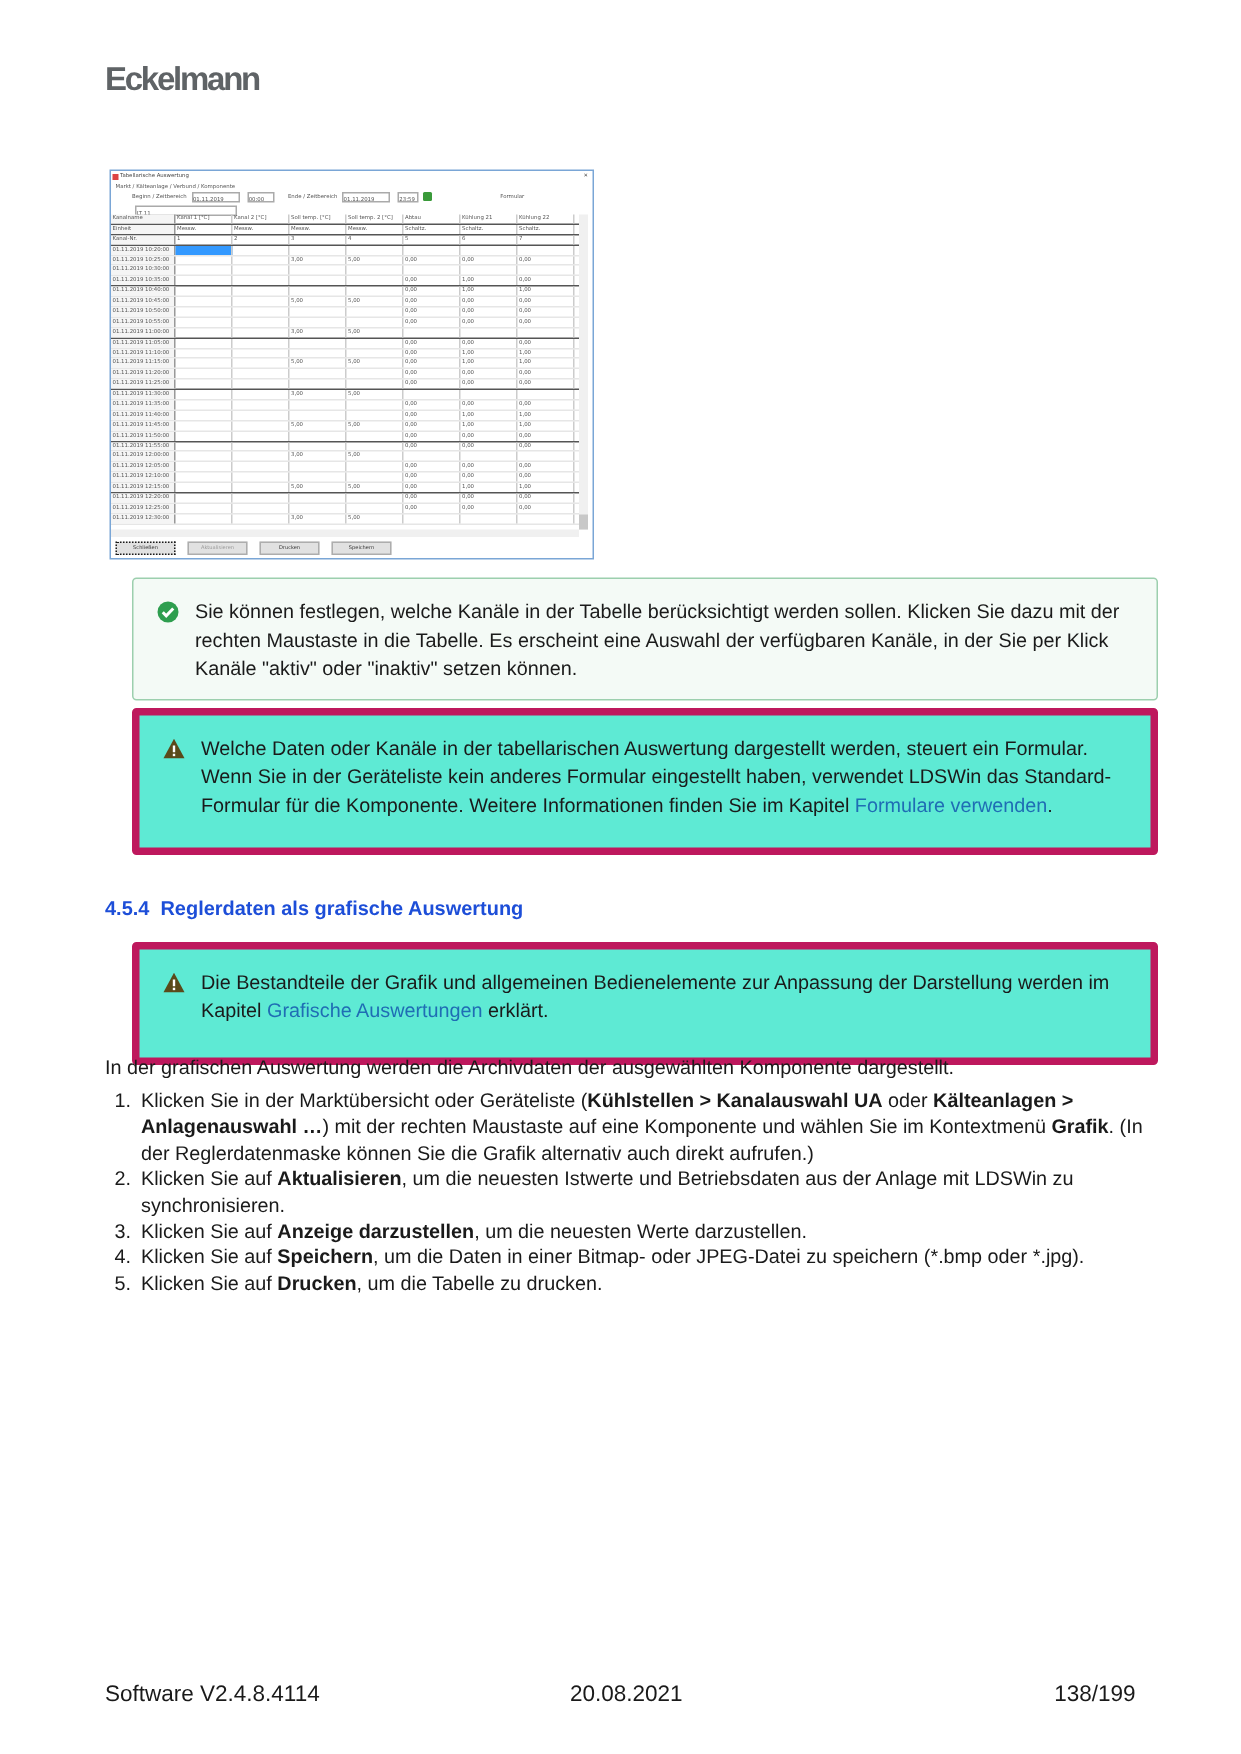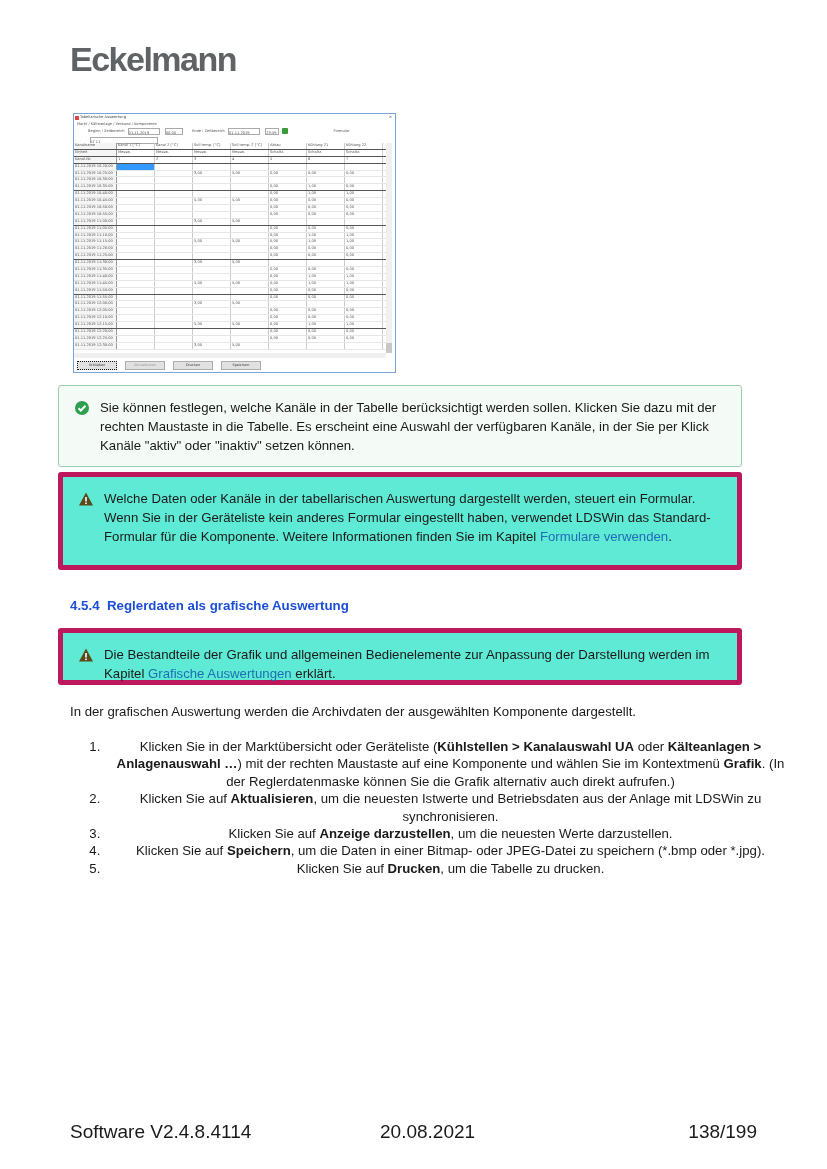--- a/index.html
+++ b/index.html
@@ -1,17 +1,17 @@
 <!DOCTYPE html>
 <html><head>
 <meta charset="utf-8">
 <style>
   html,body{margin:0;padding:0;background:#fff;}
   body{width:827px;height:1169px;position:relative;font-family:"Liberation Sans",sans-serif;color:#1a1a1a;overflow:hidden;}
-  .logo{position:absolute;left:70px;top:40px;font-family:"Liberation Sans",sans-serif;font-weight:bold;font-size:34px;letter-spacing:-1.5px;color:#5f6366;}
+  .logo{position:absolute;left:70px;top:40px;font-family:"Liberation Sans",sans-serif;font-weight:bold;font-size:22px;letter-spacing:-1.5px;color:#5f6366;}
   
   .appwin{position:absolute;left:73px;top:113px;width:321px;height:258px;border:1px solid #7aa6d6;background:#fff;font-family:"DejaVu Sans",sans-serif;font-size:3.6px;color:#555;overflow:hidden;}
   .apptitle{height:7px;line-height:7px;padding-left:6px;position:relative;color:#444;}
   .apptitle .ico{position:absolute;left:1px;top:1.5px;width:4px;height:4px;background:#d44;}
   .apptitle .close{position:absolute;right:3px;top:0;}
   .apphdr{height:6px;line-height:6px;padding-left:3px;}
   .appfilter{height:9px;line-height:9px;padding-left:14px;position:relative;}
   .fbox{display:inline-block;height:5px;border:1px solid #aaa;vertical-align:middle;margin:0 2px;background:#fff;}
   .refresh{display:inline-block;width:6px;height:6px;background:#3a9a3a;vertical-align:middle;border-radius:1px;}
   .grid{position:absolute;left:0;top:29px;width:312px;}
@@ -21,30 +21,30 @@
   .gcell.c0{width:43px;background:#f5f5f5;border-right:1px solid #999;}
   .gcell.sel{background:#3399ff;}
   .vscroll{position:absolute;right:3px;top:29px;width:6px;height:210px;background:#f0f0f0;}
   .vscroll .thumb{position:absolute;bottom:0;left:0;width:6px;height:10px;background:#c8c8c8;}
   .hscroll{position:absolute;left:0;top:239px;width:312px;height:5px;background:#f0f0f0;}
   .appbtns{position:absolute;left:3px;top:247px;display:flex;gap:8px;}
   .appbtn{width:38px;height:7px;border:1px solid #adadad;background:#e1e1e1;text-align:center;line-height:7px;font-size:3.4px;color:#333;}
   .appbtn.dis{color:#999;}
   .appbtn.focus{border:1px dotted #1a1a1a;}
   
-  .callout{position:absolute;left:58px;width:684px;border-radius:3px;box-sizing:border-box;font-size:13.2px;line-height:19px;padding:12px 14px 0 41px;}
+  .callout{position:absolute;left:88px;width:684px;border-radius:3px;box-sizing:border-box;font-size:13.2px;line-height:19px;padding:12px 14px 0 41px;}
   .callout.success{top:385px;height:82px;background:#f4faf6;border:1px solid #9ccfae;}
   .callout.warn{background:#5eead4;border:5px solid #be185d;}
   .callout .ic{position:absolute;left:15px;top:14px;width:16px;height:16px;}
   .link{color:#1f6db4;}
   h3{position:absolute;left:70px;top:598px;margin:0;font-size:13.3px;font-weight:bold;color:#1d4ed8;}
   .para{position:absolute;left:70px;top:703px;font-size:13.2px;line-height:18px;text-align:center;}
-  ol{position:absolute;left:70px;top:722px;width:690px;margin:16px;padding-left:18px;font-size:13.2px;line-height:17.4px;text-align:center;}
+  ol{position:absolute;left:70px;top:722px;width:690px;margin:3px;padding-left:18px;font-size:13.2px;line-height:17.4px;}
   ol li{padding-left:3px;}
-  .footer{position:absolute;top:1121px;font-size:19px;color:#1a1a1a;}
+  .footer{position:absolute;top:1121px;font-size:15px;color:#1a1a1a;}
 </style>
 </head>
 <body>
 
 <div class="logo">Eckelmann</div>
 
 <div class="appwin">
   <div class="apptitle">
     <span class="ico"></span>
     <span>Tabellarische Auswertung</span>
@@ -388,21 +388,21 @@
   <svg class="ic" viewBox="0 0 16 16">
       <path d="M8 1.5L15 14.5H1z" fill="#5a4a1a"></path>
       <rect x="7.2" y="6" width="1.6" height="4.5" fill="#fff"></rect>
       <rect x="7.2" y="11.5" width="1.6" height="1.6" fill="#fff"></rect>
     </svg>
   <span>Welche Daten oder Kanäle in der tabellarischen Auswertung dargestellt werden, steuert ein Formular. Wenn Sie in der Geräteliste kein anderes Formular eingestellt haben, verwendet LDSWin das Standard-Formular für die Komponente. Weitere Informationen finden Sie im Kapitel </span><a class="link">Formulare verwenden</a><span>.</span>
 </div>
 
 <h3><span>4.5.4</span>&nbsp;&nbsp;<span>Reglerdaten als grafische Auswertung</span></h3>
 
-<div class="callout warn" style="top:628px;height:57px;">
+<div class="callout warn" style="top:628px;height:82px;">
   <svg class="ic" viewBox="0 0 16 16">
       <path d="M8 1.5L15 14.5H1z" fill="#5a4a1a"></path>
       <rect x="7.2" y="6" width="1.6" height="4.5" fill="#fff"></rect>
       <rect x="7.2" y="11.5" width="1.6" height="1.6" fill="#fff"></rect>
     </svg>
   <span>Die Bestandteile der Grafik und allgemeinen Bedienelemente zur Anpassung der Darstellung werden im Kapitel </span><a class="link">Grafische Auswertungen</a><span> erklärt.</span>
 </div>
 
 <div class="para">In der grafischen Auswertung werden die Archivdaten der ausgewählten Komponente dargestellt.</div>
 

